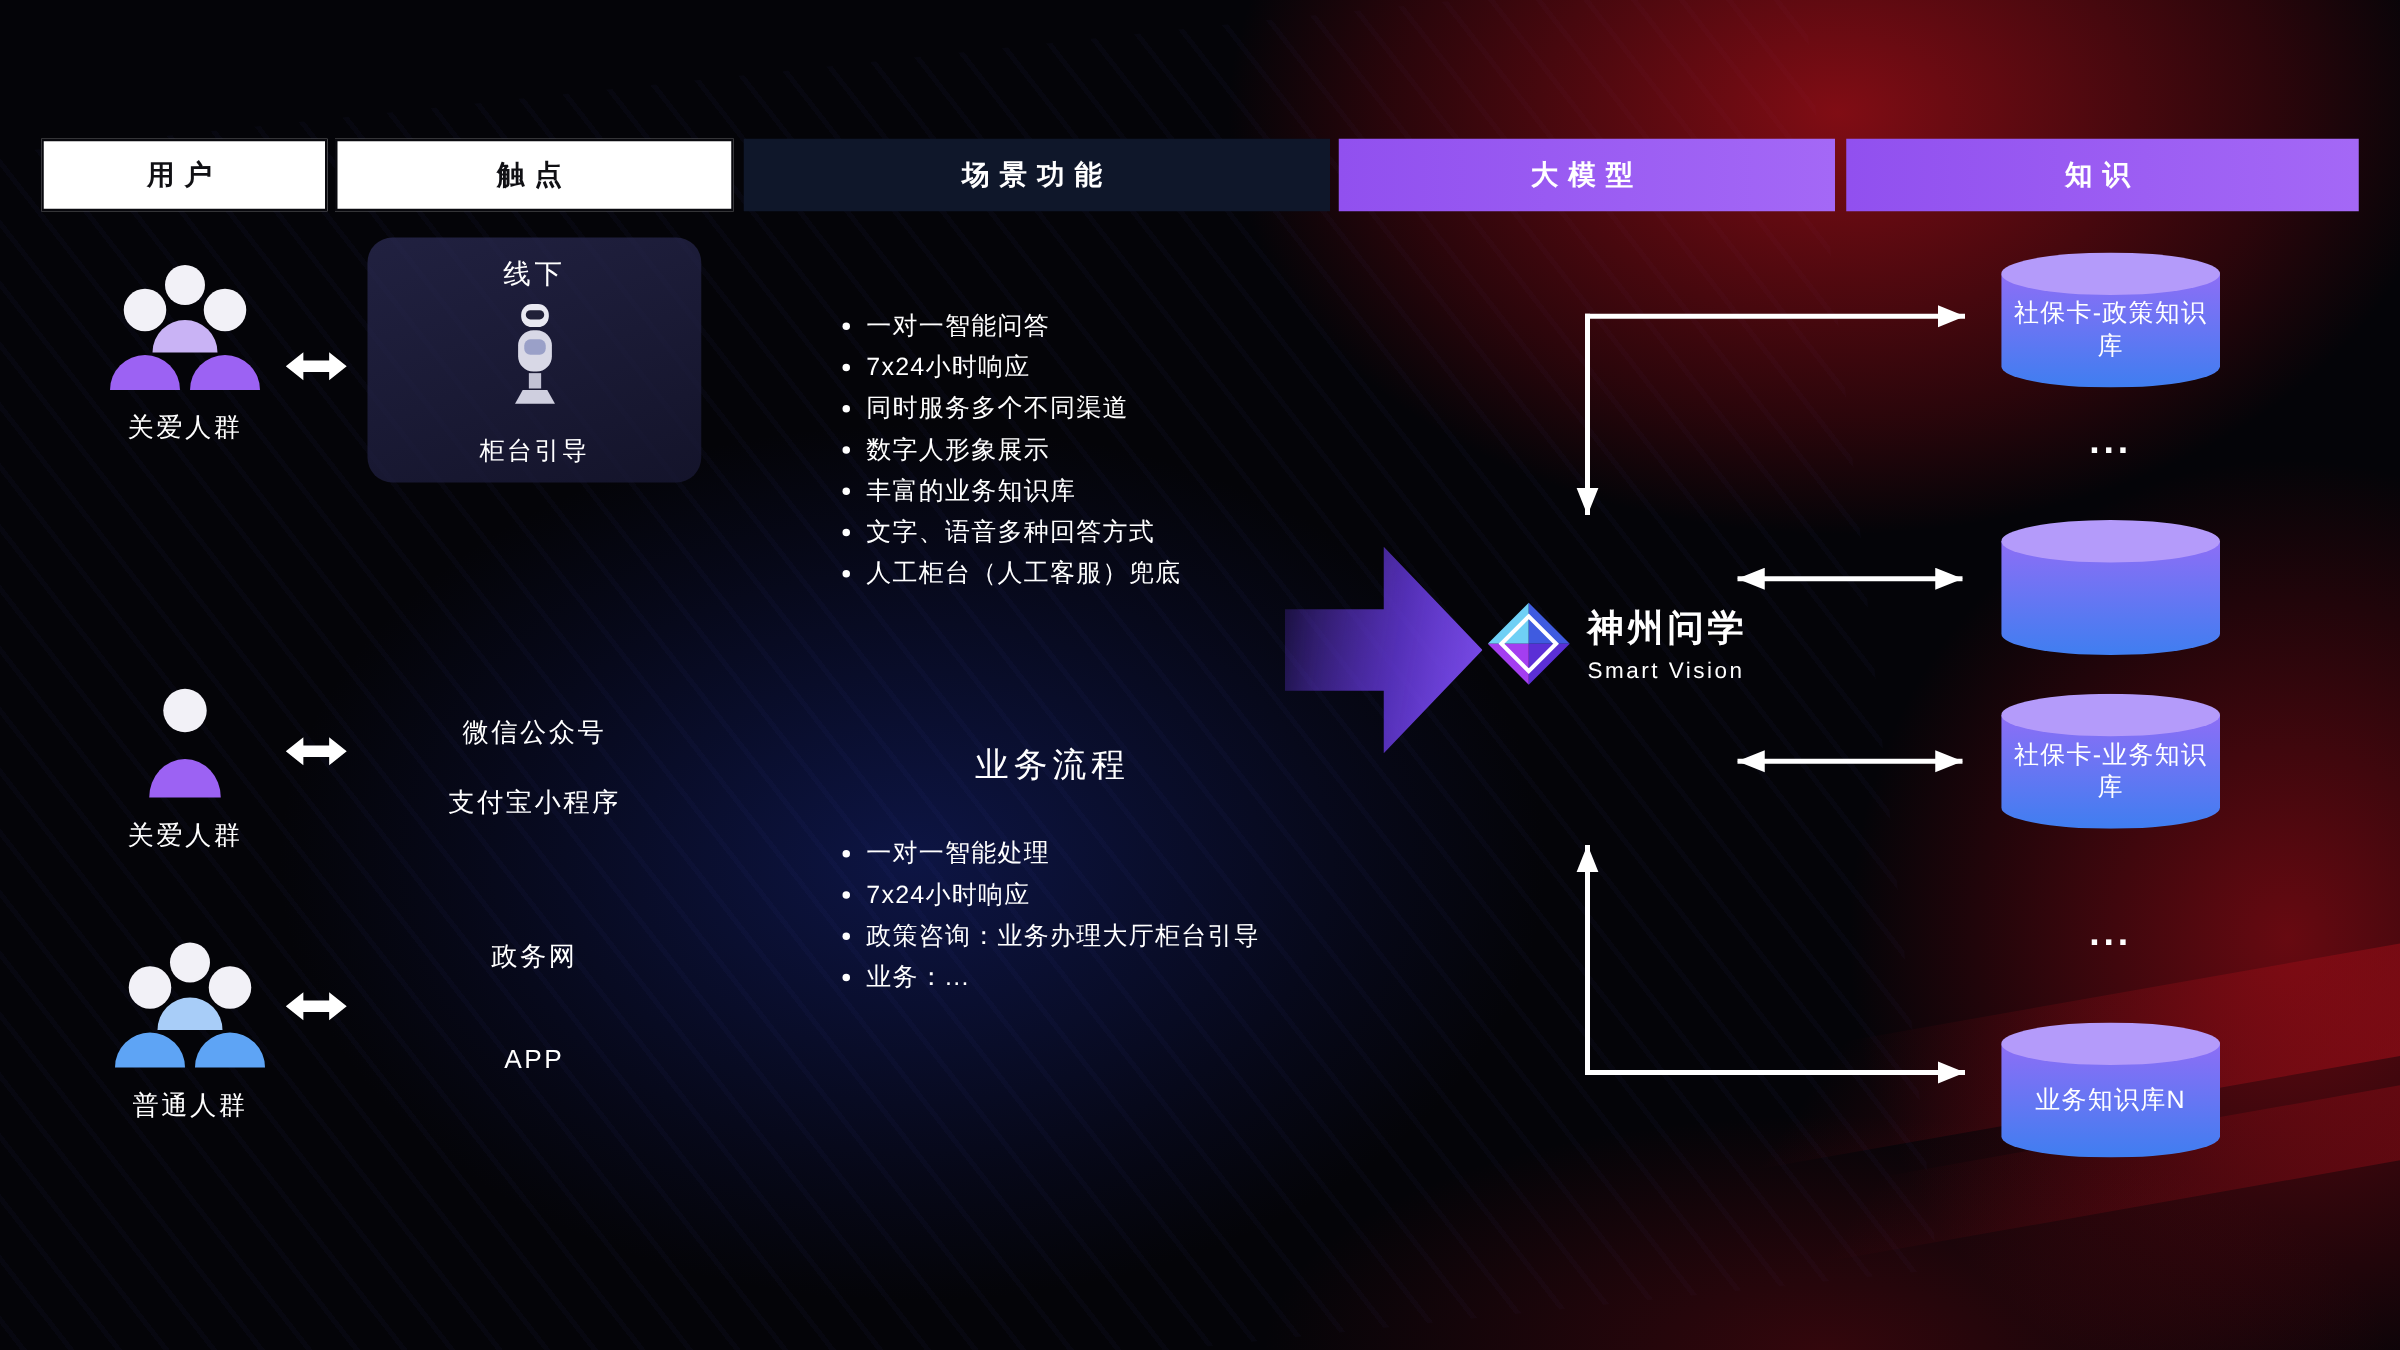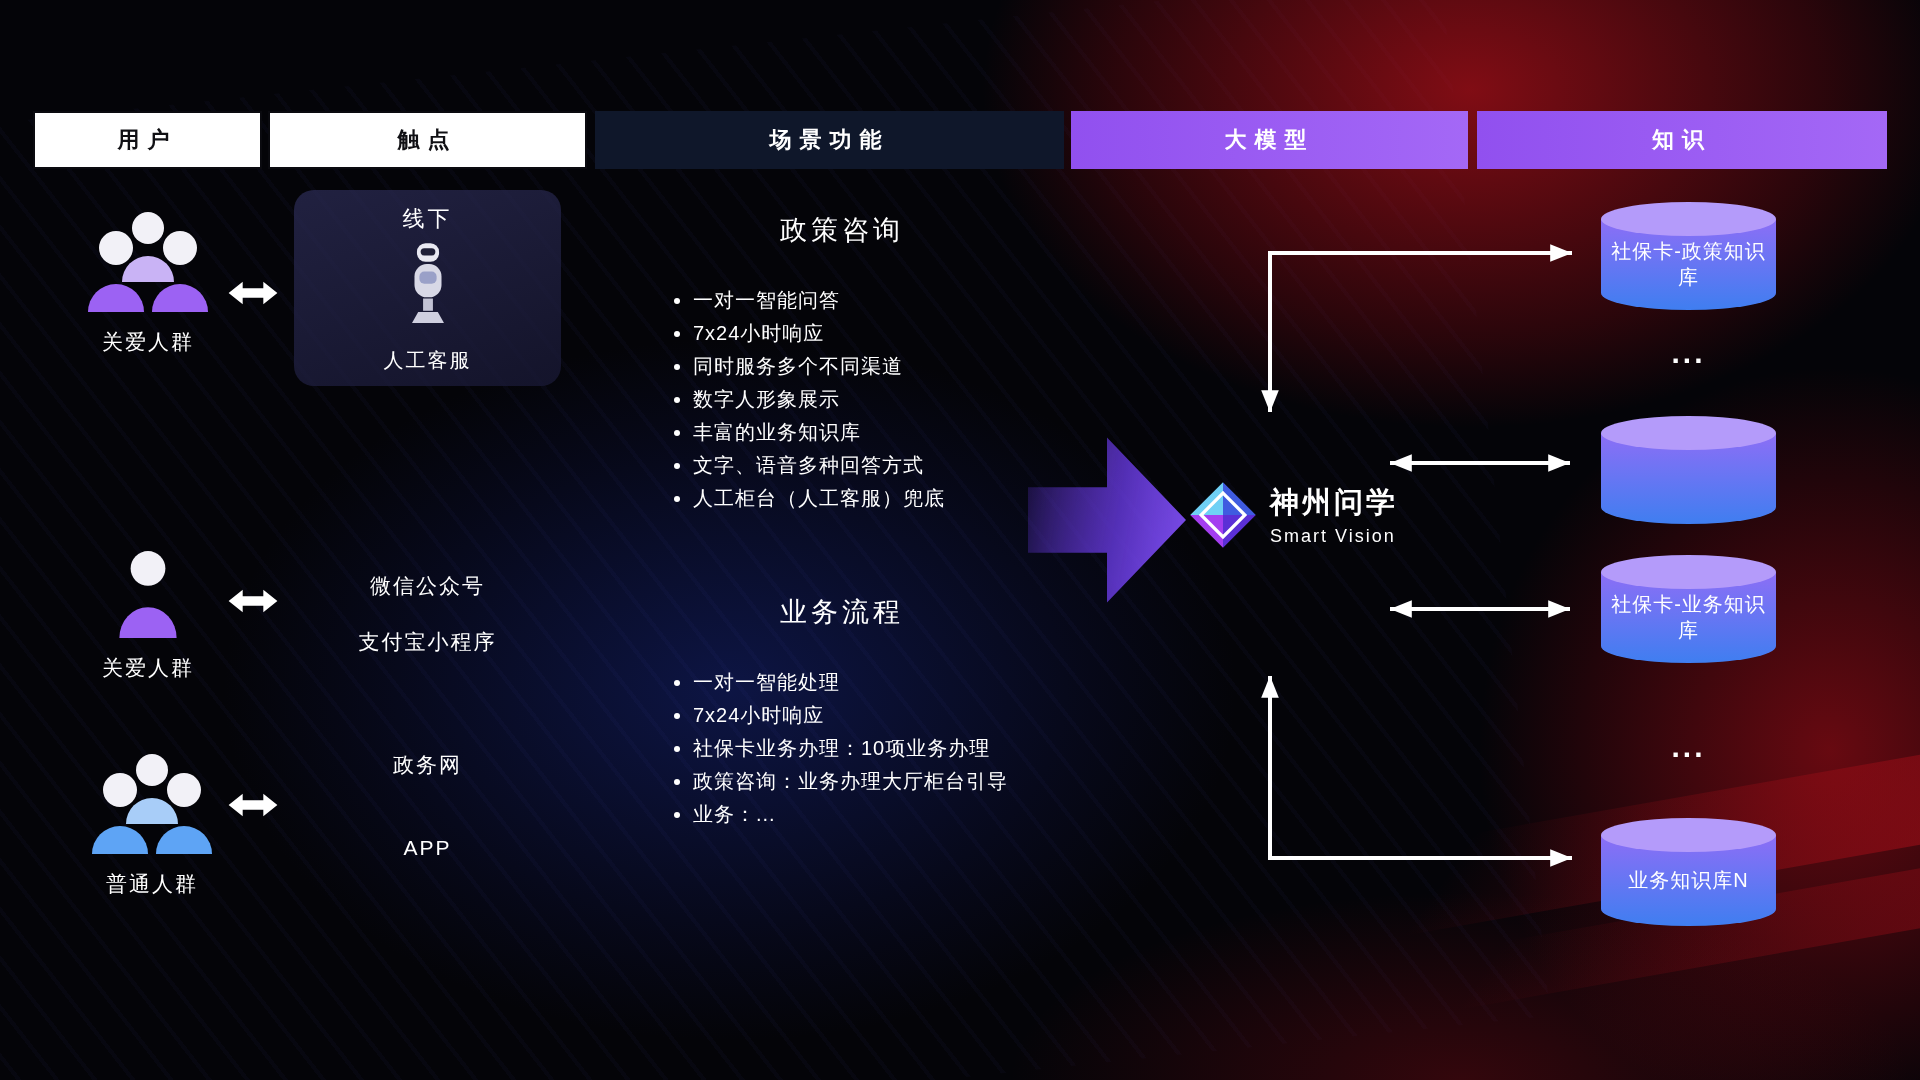--- a/index.html
+++ b/index.html
@@ -149,29 +149,28 @@
   <div class="tp-card">
     <div class="tp-card-title">线下</div>
     <svg class="tp-robot" viewBox="0 0 40 70">
       <rect x="11" y="1" width="18" height="15" rx="7" fill="#e9e9f2"></rect>
       <rect x="14" y="5" width="12" height="6" rx="3" fill="#202038"></rect>
       <rect x="9" y="18" width="22" height="27" rx="10" fill="#d8d8e6"></rect>
       <rect x="13" y="24" width="14" height="10" rx="4" fill="#9aa0c8"></rect>
       <rect x="16" y="46" width="8" height="10" fill="#c2c2d4"></rect>
       <path d="M7,66 h26 l-5,-9 h-16 Z" fill="#cfcfdf"></path>
     </svg>
-    <div class="tp-card-sub">人工客服</div>
+    <div class="tp-card-sub">柜台引导</div>
   </div>
   <div class="tp-text tp-channel" style="top:572px">微信公众号</div>
   <div class="tp-text tp-channel" style="top:628px">支付宝小程序</div>
   <div class="tp-text tp-channel" style="top:751px">政务网</div>
   <div class="tp-text tp-channel" style="top:836px">APP</div>
 
   <div class="scn" style="top:210px">
-    <div class="scn-title">政策咨询</div>
     <ul class="scn-list">
       <li>
           <span class="dot"></span>
           <span>一对一智能问答</span>
         </li>
       <li>
           <span class="dot"></span>
           <span>7x24小时响应</span>
         </li>
       <li>
@@ -200,24 +199,20 @@
   <div class="scn" style="top:592px">
     <div class="scn-title">业务流程</div>
     <ul class="scn-list">
       <li>
           <span class="dot"></span>
           <span>一对一智能处理</span>
         </li>
       <li>
           <span class="dot"></span>
           <span>7x24小时响应</span>
-        </li>
-      <li>
-          <span class="dot"></span>
-          <span>社保卡业务办理：10项业务办理</span>
         </li>
       <li>
           <span class="dot"></span>
           <span>政策咨询：业务办理大厅柜台引导</span>
         </li>
       <li>
           <span class="dot"></span>
           <span>业务：...</span>
         </li>
     </ul>

